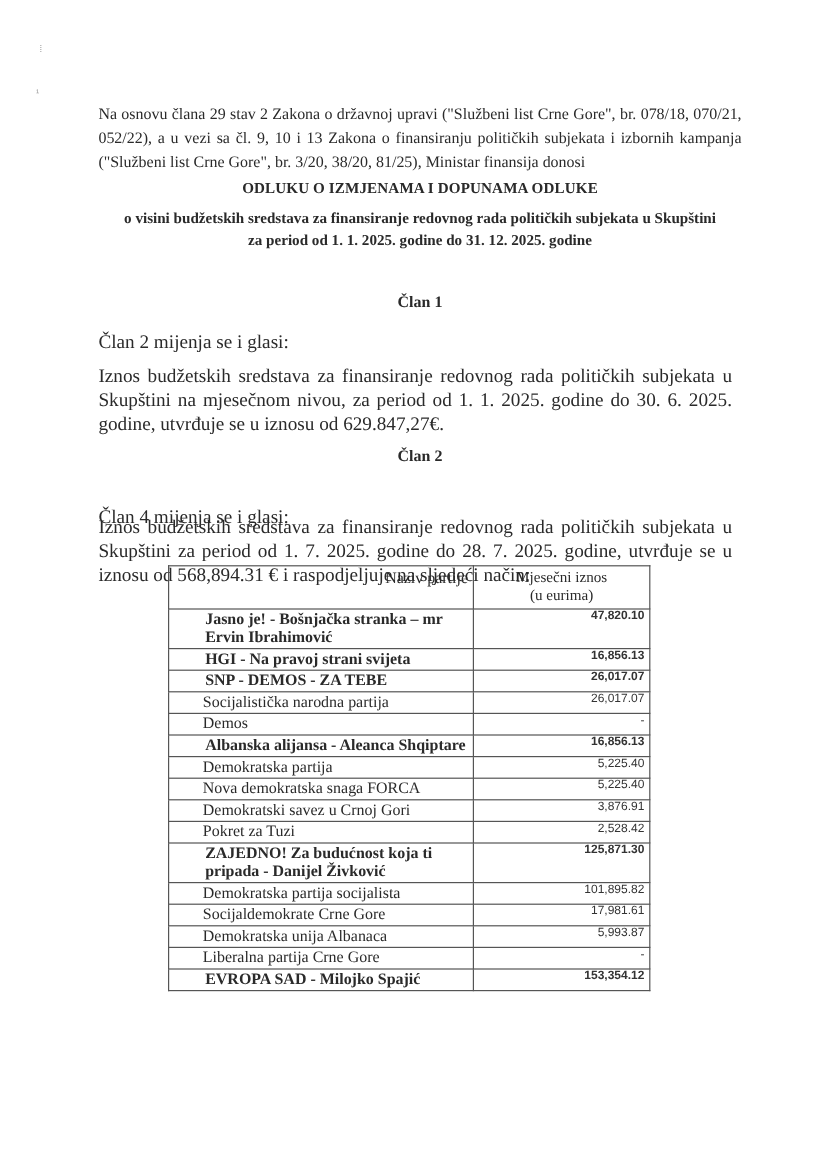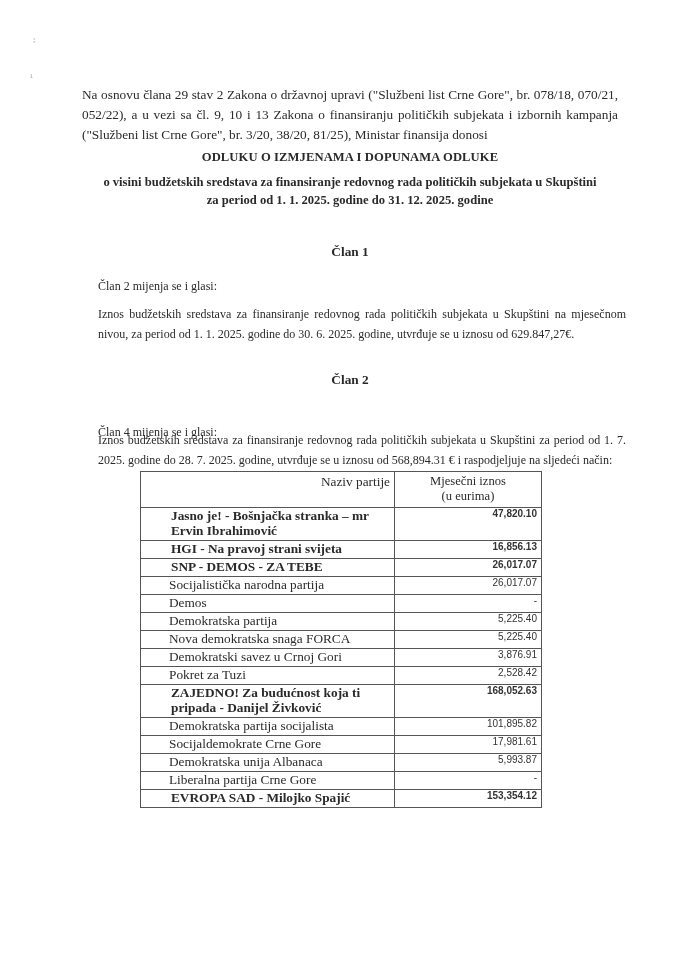--- a/index.html
+++ b/index.html
@@ -67,23 +67,22 @@
       text-align: center;
       font-weight: bold;
       font-size: 13.3px;
     }
     .art1 { top: 244px; }
     .art2 { top: 372px; }
     .para {
       position: absolute;
       left: 0;
       width: 528px;
-      font-size: 12px;
+      font-size: 16px;
       line-height: 20px;
-      margin-left: 16px;
     }
     .justify { text-align: justify; }
     .p1-intro { top: 276px; }
     .p1-body { top: 304px; }
     .p2-intro { top: 422px; }
     .p2-body { top: 430px; }
 
     table.parties {
       position: absolute;
       left: 140px;
@@ -185,39 +184,43 @@
       <td class="amount">26,017.07</td>
     </tr>
     <tr class="sub r-single">
       <td class="name">Socijalistička narodna partija</td>
       <td class="amount">26,017.07</td>
     </tr>
     <tr class="sub r-single">
       <td class="name">Demos</td>
       <td class="amount">-</td>
     </tr>
+    <tr class="main r-single">
+      <td class="name">Albanska alijansa - Aleanca Shqiptare</td>
+      <td class="amount">16,856.13</td>
+    </tr>
     <tr class="sub r-single">
       <td class="name">Demokratska partija</td>
       <td class="amount">5,225.40</td>
     </tr>
     <tr class="sub r-single">
       <td class="name">Nova demokratska snaga FORCA</td>
       <td class="amount">5,225.40</td>
     </tr>
     <tr class="sub r-single">
       <td class="name">Demokratski savez u Crnoj Gori</td>
       <td class="amount">3,876.91</td>
     </tr>
     <tr class="sub r-single">
       <td class="name">Pokret za Tuzi</td>
       <td class="amount">2,528.42</td>
     </tr>
     <tr class="main r-double">
       <td class="name">ZAJEDNO! Za budućnost koja ti pripada - Danijel Živković</td>
-      <td class="amount">168,052.63</td>
+      <td class="amount">125,871.30</td>
     </tr>
     <tr class="sub r-single">
       <td class="name">Demokratska partija socijalista</td>
       <td class="amount">101,895.82</td>
     </tr>
     <tr class="sub r-single">
       <td class="name">Socijaldemokrate Crne Gore</td>
       <td class="amount">17,981.61</td>
     </tr>
     <tr class="sub r-single">

